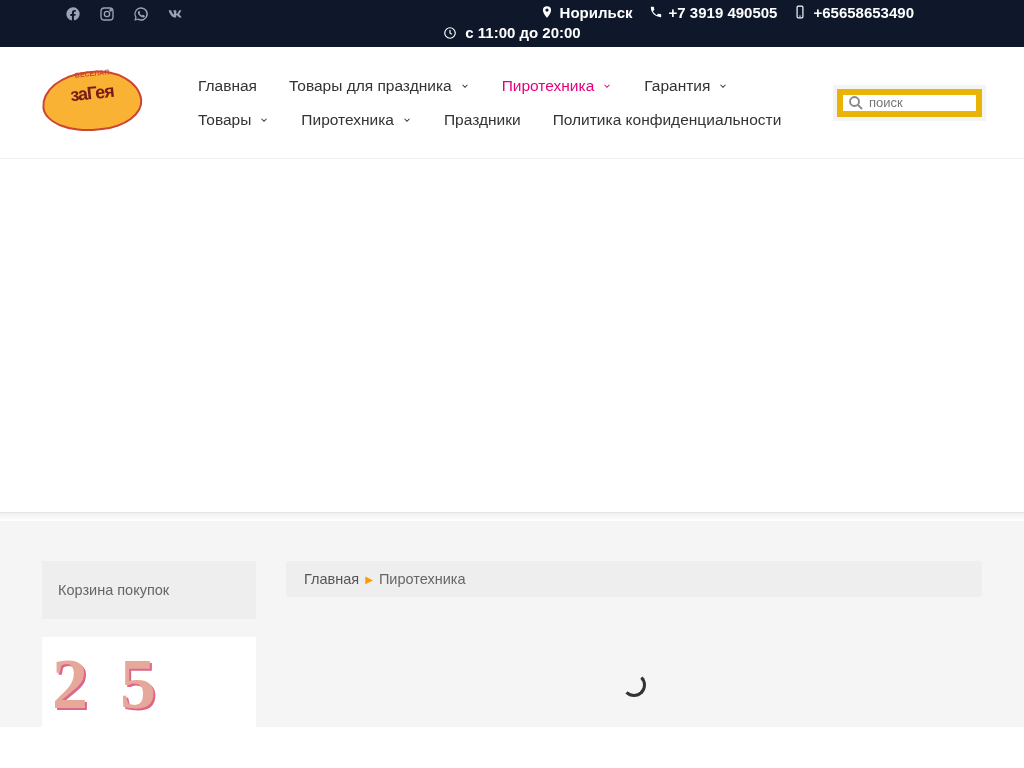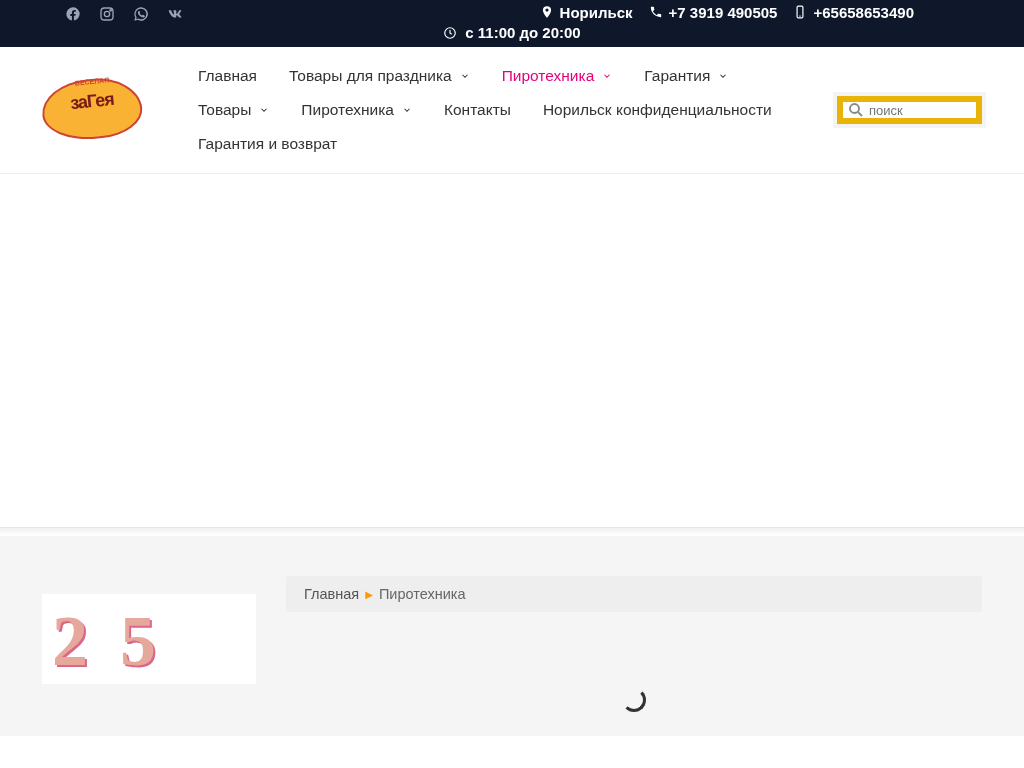--- a/index.html
+++ b/index.html
@@ -296,45 +296,45 @@
             <path d="M6 9l6 6 6-6"></path>
           </svg>
         </div>
         <div class="nav-item">
           <span>Пиротехника</span>
           <svg class="chevron" viewBox="0 0 24 24" fill="none" stroke="currentColor" stroke-width="2.5">
             <path d="M6 9l6 6 6-6"></path>
           </svg>
         </div>
         <div class="nav-item">
-          <span>Контакты</span>
-        </div>
-        <div class="nav-item">
-          <span>Норильск конфиденциальности</span>
-        </div>
-        <div class="nav-item">
-          <span>Гарантия и возврат</span>
+          <span>Праздники</span>
+        </div>
+        <div class="nav-item">
+          <span>Политика конфиденциальности</span>
         </div>
       </div>
     <div class="search-box">
       <svg class="search-icon" viewBox="0 0 24 24" fill="none" stroke="currentColor" stroke-width="2.5">
           <circle cx="10" cy="10" r="6"></circle>
           <line x1="20" y1="20" x2="14.5" y2="14.5"></line>
         </svg>
       <input class="search-input" placeholder="поиск" style="">
     </div>
   </div>
 </div>
 
 <div class="spacer"></div>
 <div class="shadow-band"></div>
 
 <div class="content">
   <div class="content-inner">
     <div class="sidebar">
+      <div class="cart-box">
+        <span>Корзина покупок</span>
+      </div>
       <div class="sidebar-img">
         <span class="balloon b1">2</span>
         <span class="balloon b2">5</span>
       </div>
     </div>
     <div class="main">
       <div class="breadcrumb">
         <span class="bc-link">Главная</span>
         <span class="bc-sep">▶</span>
         <span>Пиротехника</span>

